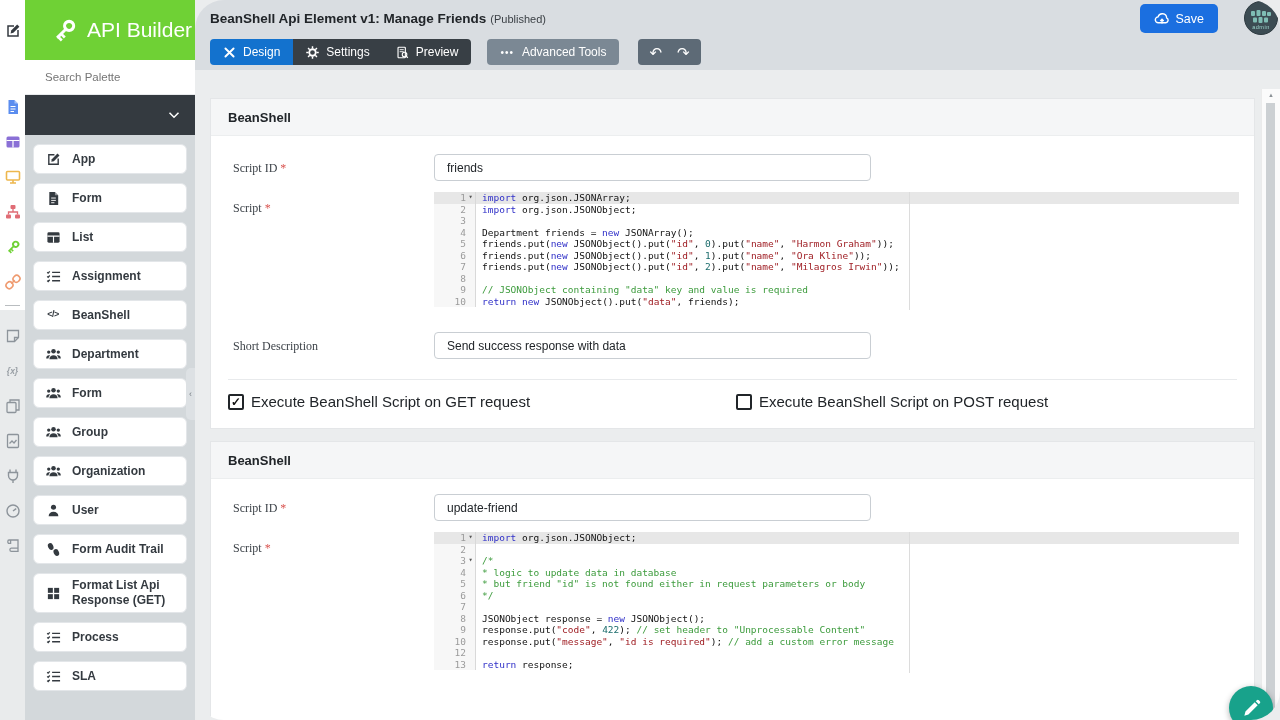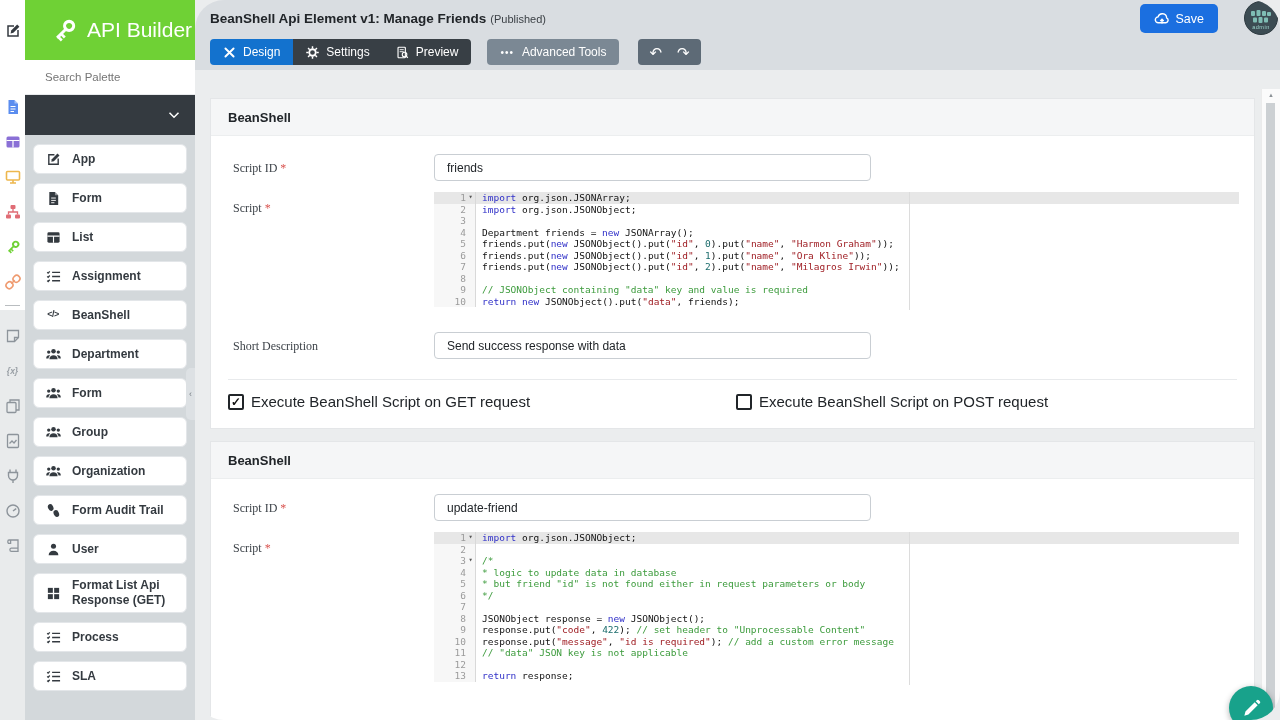--- a/index.html
+++ b/index.html
@@ -398,32 +398,32 @@
           <span class="pi-icon">
             <svg>
               <use href="#s-people"></use>
             </svg>
           </span>
           <span class="pi-label">Organization</span>
         </div>
         <div class="palette-item">
           <span class="pi-icon">
             <svg>
+              <use href="#s-person"></use>
+            </svg>
+          </span>
+          <span class="pi-label">User</span>
+        </div>
+        <div class="palette-item">
+          <span class="pi-icon">
+            <svg>
               <use href="#s-foot"></use>
             </svg>
           </span>
           <span class="pi-label">Form Audit Trail</span>
-        </div>
-        <div class="palette-item">
-          <span class="pi-icon">
-            <svg>
-              <use href="#s-person"></use>
-            </svg>
-          </span>
-          <span class="pi-label">User</span>
         </div>
         <div class="palette-item">
           <span class="pi-icon">
             <svg>
               <use href="#s-windows"></use>
             </svg>
           </span>
           <span class="pi-label">Format List Api Response (GET)</span>
         </div>
         <div class="palette-item">
@@ -682,27 +682,20 @@
               </div>
               <div class="cm-row">
                 <span class="cm-gut">
                   <span class="cm-num">10</span>
                   <span class="cm-nofold"></span>
                 </span>
                 <span class="cm-code"><span class="tok-p">response.put(</span><span class="tok-s">"message"</span><span class="tok-p">, </span><span class="tok-s">"id is required"</span><span class="tok-p">); </span><span class="tok-c">// add a custom error message</span></span>
               </div>
               <div class="cm-row">
                 <span class="cm-gut">
-                  <span class="cm-num">11</span>
-                  <span class="cm-nofold"></span>
-                </span>
-                <span class="cm-code"><span class="tok-c">// "data" JSON key is not applicable</span></span>
-              </div>
-              <div class="cm-row">
-                <span class="cm-gut">
                   <span class="cm-num">12</span>
                   <span class="cm-nofold"></span>
                 </span>
                 <span class="cm-code"></span>
               </div>
               <div class="cm-row">
                 <span class="cm-gut">
                   <span class="cm-num">13</span>
                   <span class="cm-nofold"></span>
                 </span>

